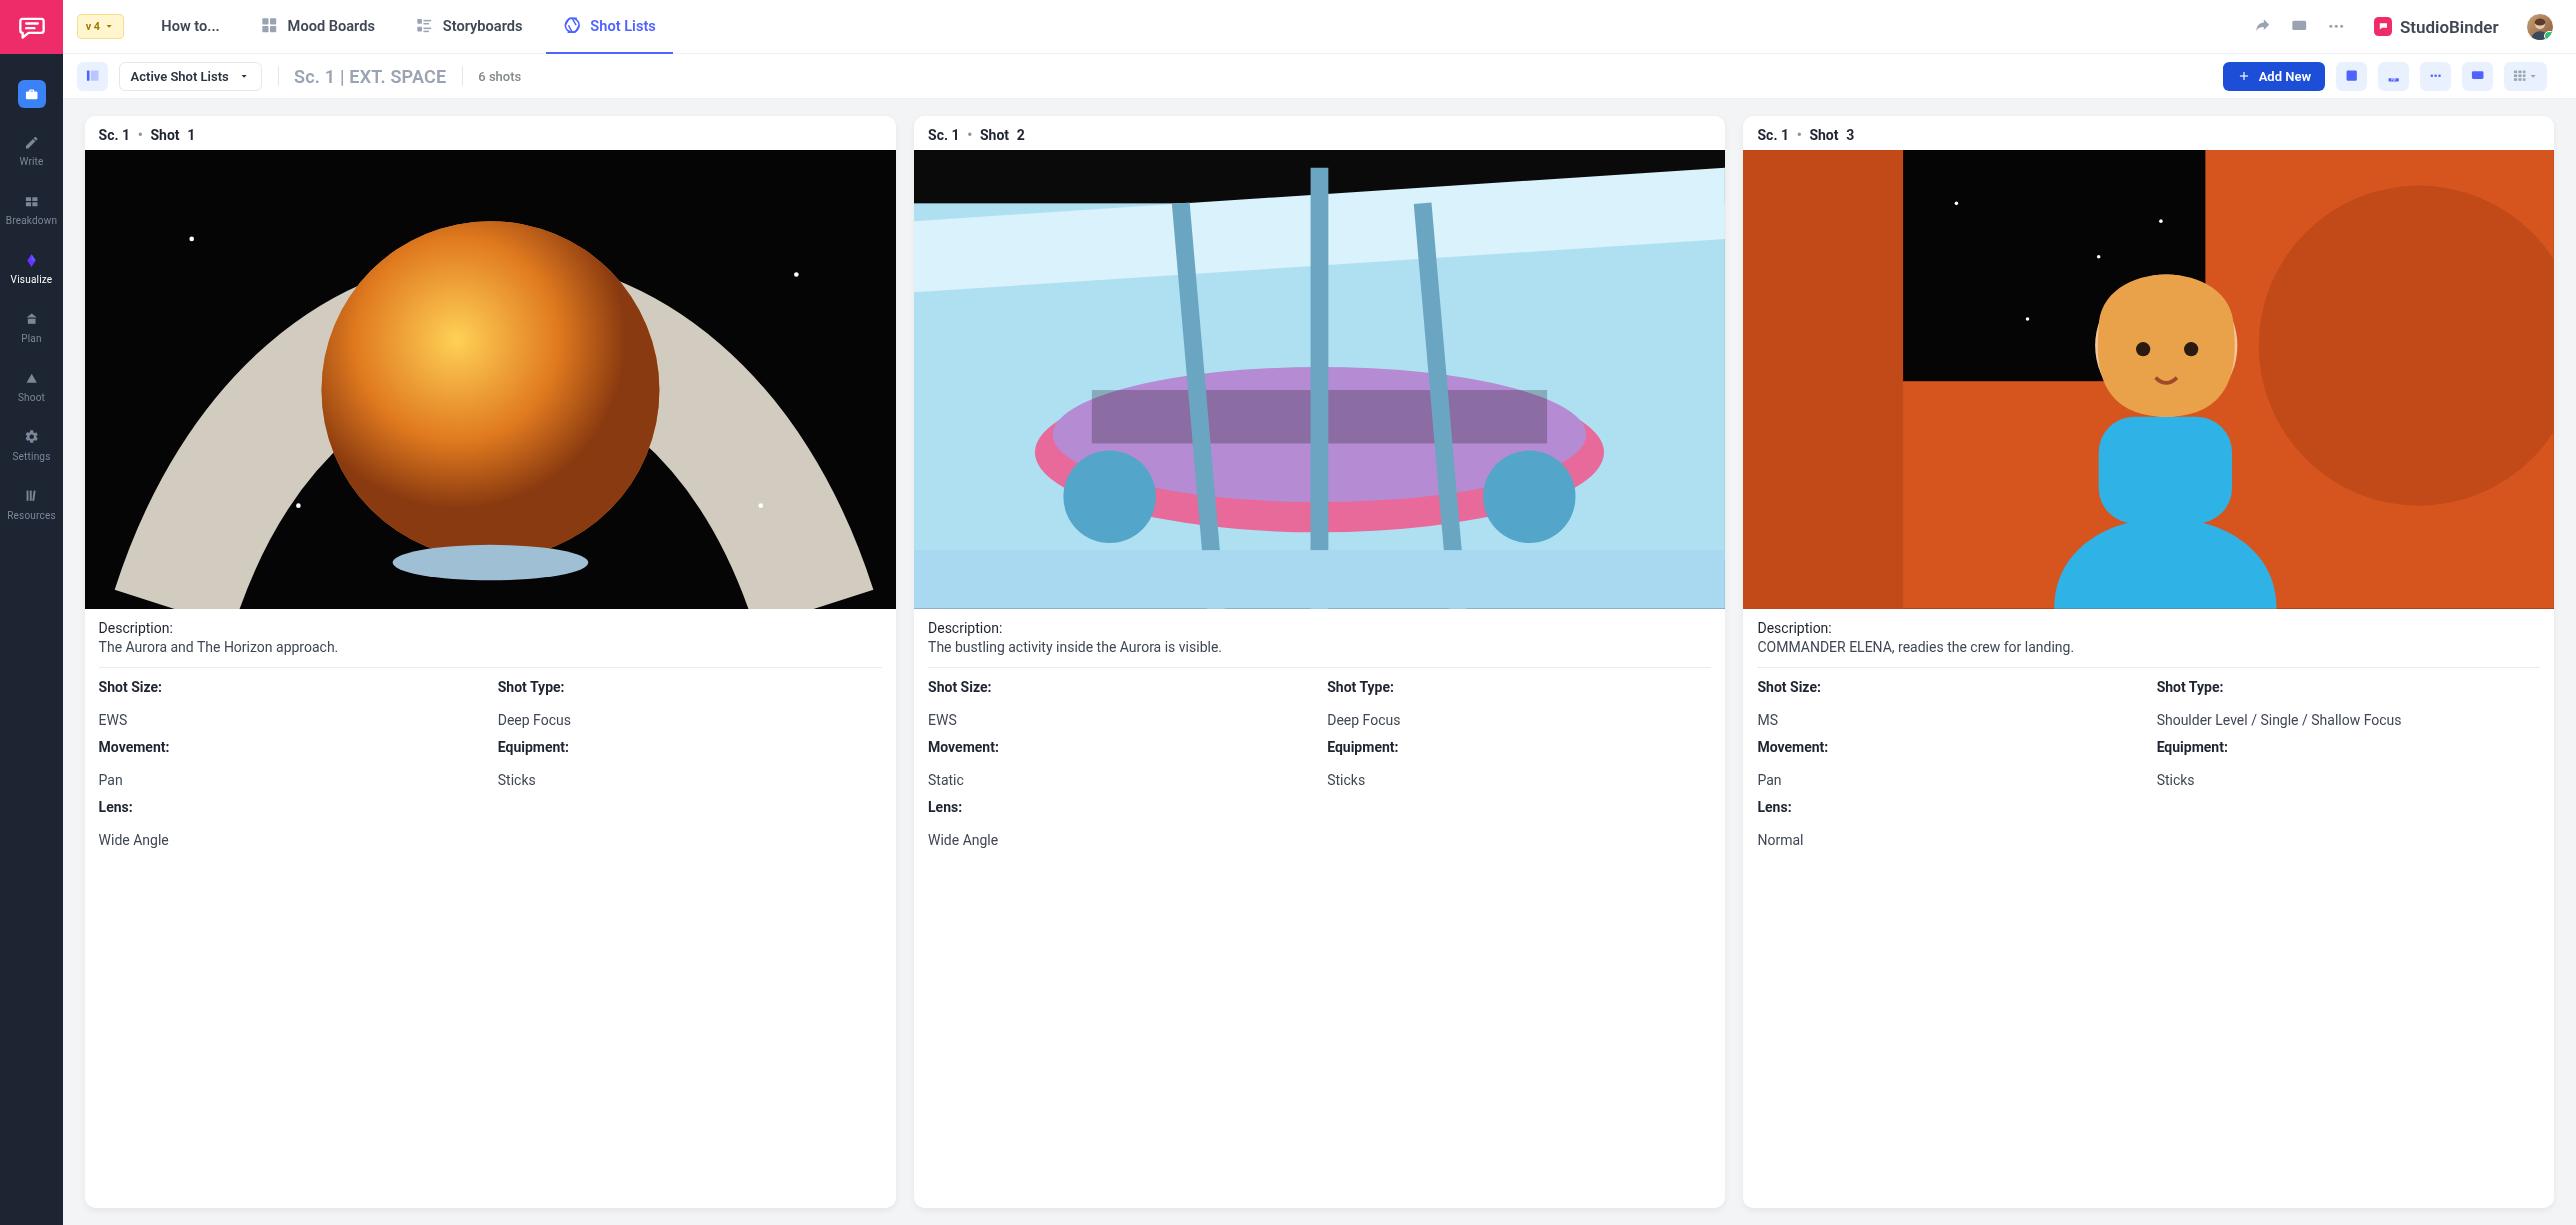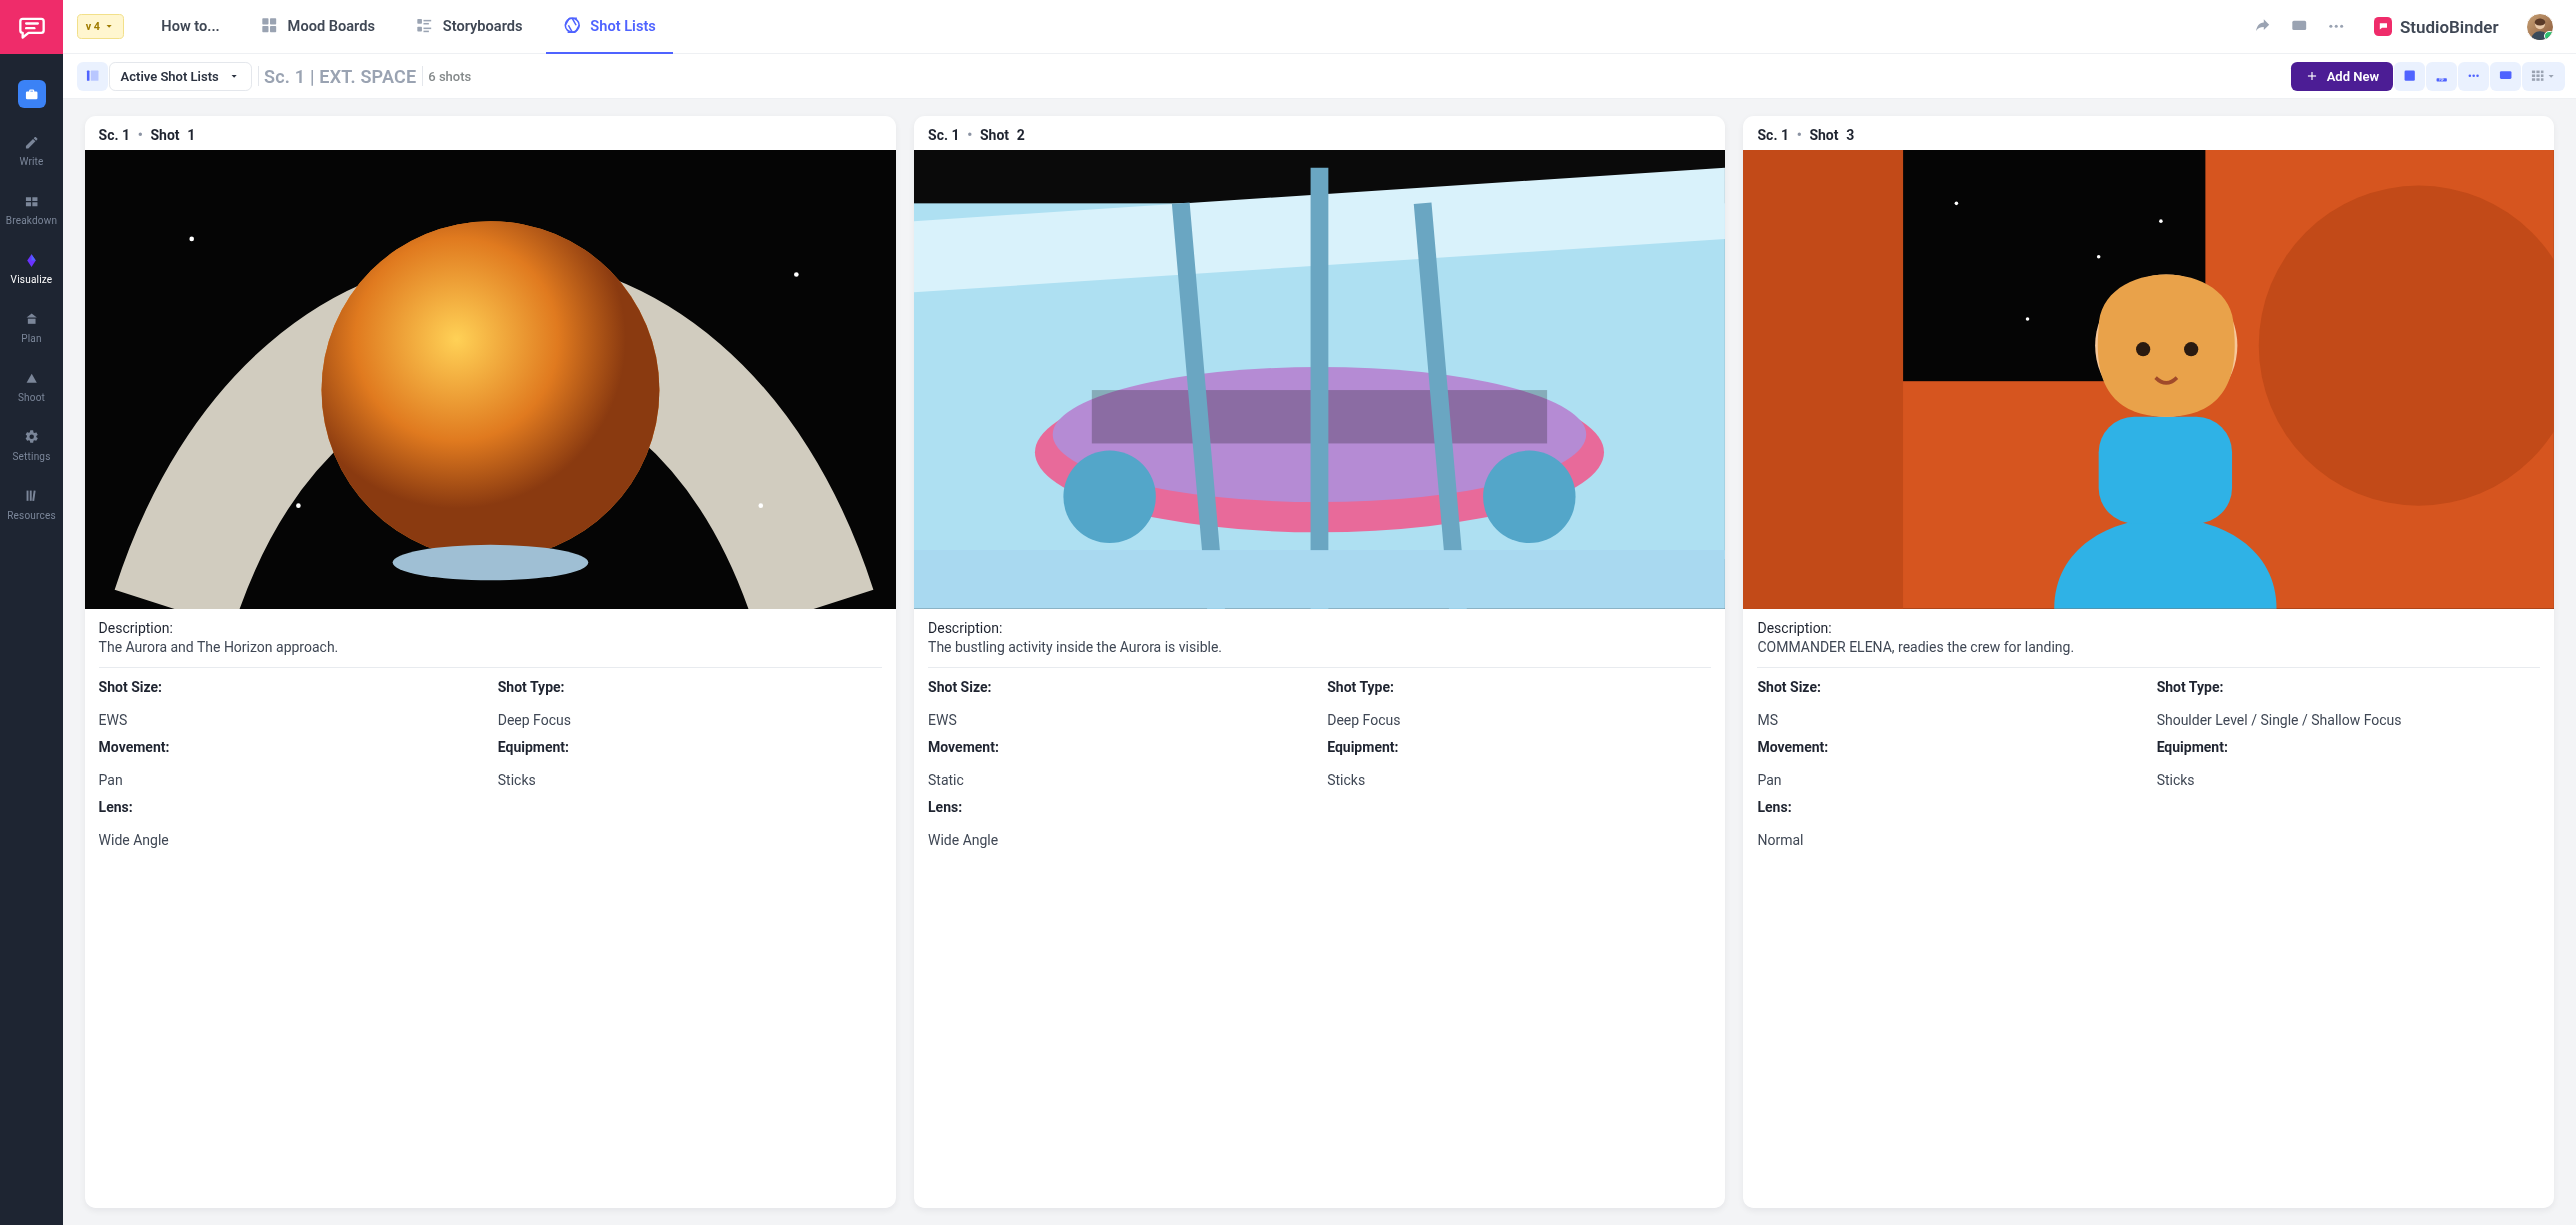--- a/index.html
+++ b/index.html
@@ -80,43 +80,43 @@
   .brand-badge { width:18.5px; height:18.5px; border-radius:4.6px; background:#ef2c6a; display:flex; align-items:center; justify-content:center; }
   .avatar { width:28px; height:28px; border-radius:50%; background:linear-gradient(135deg,#c7a074,#8b5a3c); border:1.5px solid #fff; position:relative; display:flex; align-items:center; justify-content:center; overflow:hidden; }
   .avatar::after { content:""; position:absolute; right:-1.5px; bottom:-1.5px; width:8.5px; height:8.5px; border-radius:50%; background:#2fbf71; border:1.5px solid #fff; }
 
   
   .filterbar {
     height:45px;
     background:#fff;
     border-bottom:0.8px solid #eef0f3;
     display:flex; align-items:center;
-    padding:0 11px 0 14px;
-    gap:1px;
+    padding:0 29px 0 14px;
+    gap:11px;
   }
   .chip {
     height:29px; border-radius:6.2px; background:#eaf1fe;
     display:flex; align-items:center; justify-content:center;
     padding:0 7.7px;
     cursor:pointer;
   }
   .chip svg { width:15.4px; height:15.4px; }
   .dropdown {
     height:29px; border-radius:6.2px; border:0.8px solid #e4e7ec; background:#fff;
     display:flex; align-items:center; gap:9.2px;
     padding:0 10.8px;
     font-size:13px; font-weight:600; color:#2b3240;
     cursor:pointer;
   }
   .divider-v { width:0.8px; height:20px; background:#e4e7ec; margin:0 4.6px; }
   .muted { color:#9aa3b2; font-size:18px; font-weight:600; letter-spacing:0.2px; }
   .muted2 { color:#84898a; font-size:13px; font-weight:500; }
   .filterbar .spacer { flex:1; }
   .btn-primary {
-    height:29px; border-radius:6.2px; background:#4c1d95;
+    height:29px; border-radius:6.2px; background:#1d4ed8;
     display:flex; align-items:center; gap:7.7px;
     padding:0 14px;
     color:#fff; font-size:13px; font-weight:600;
     cursor:pointer;
     justify-content:center;
   }
   .sq {
     width:31px; height:29px; border-radius:6.2px; background:#eaf1fe;
     display:flex; align-items:center; justify-content:center;
     color:#4f63ff; cursor:pointer;

